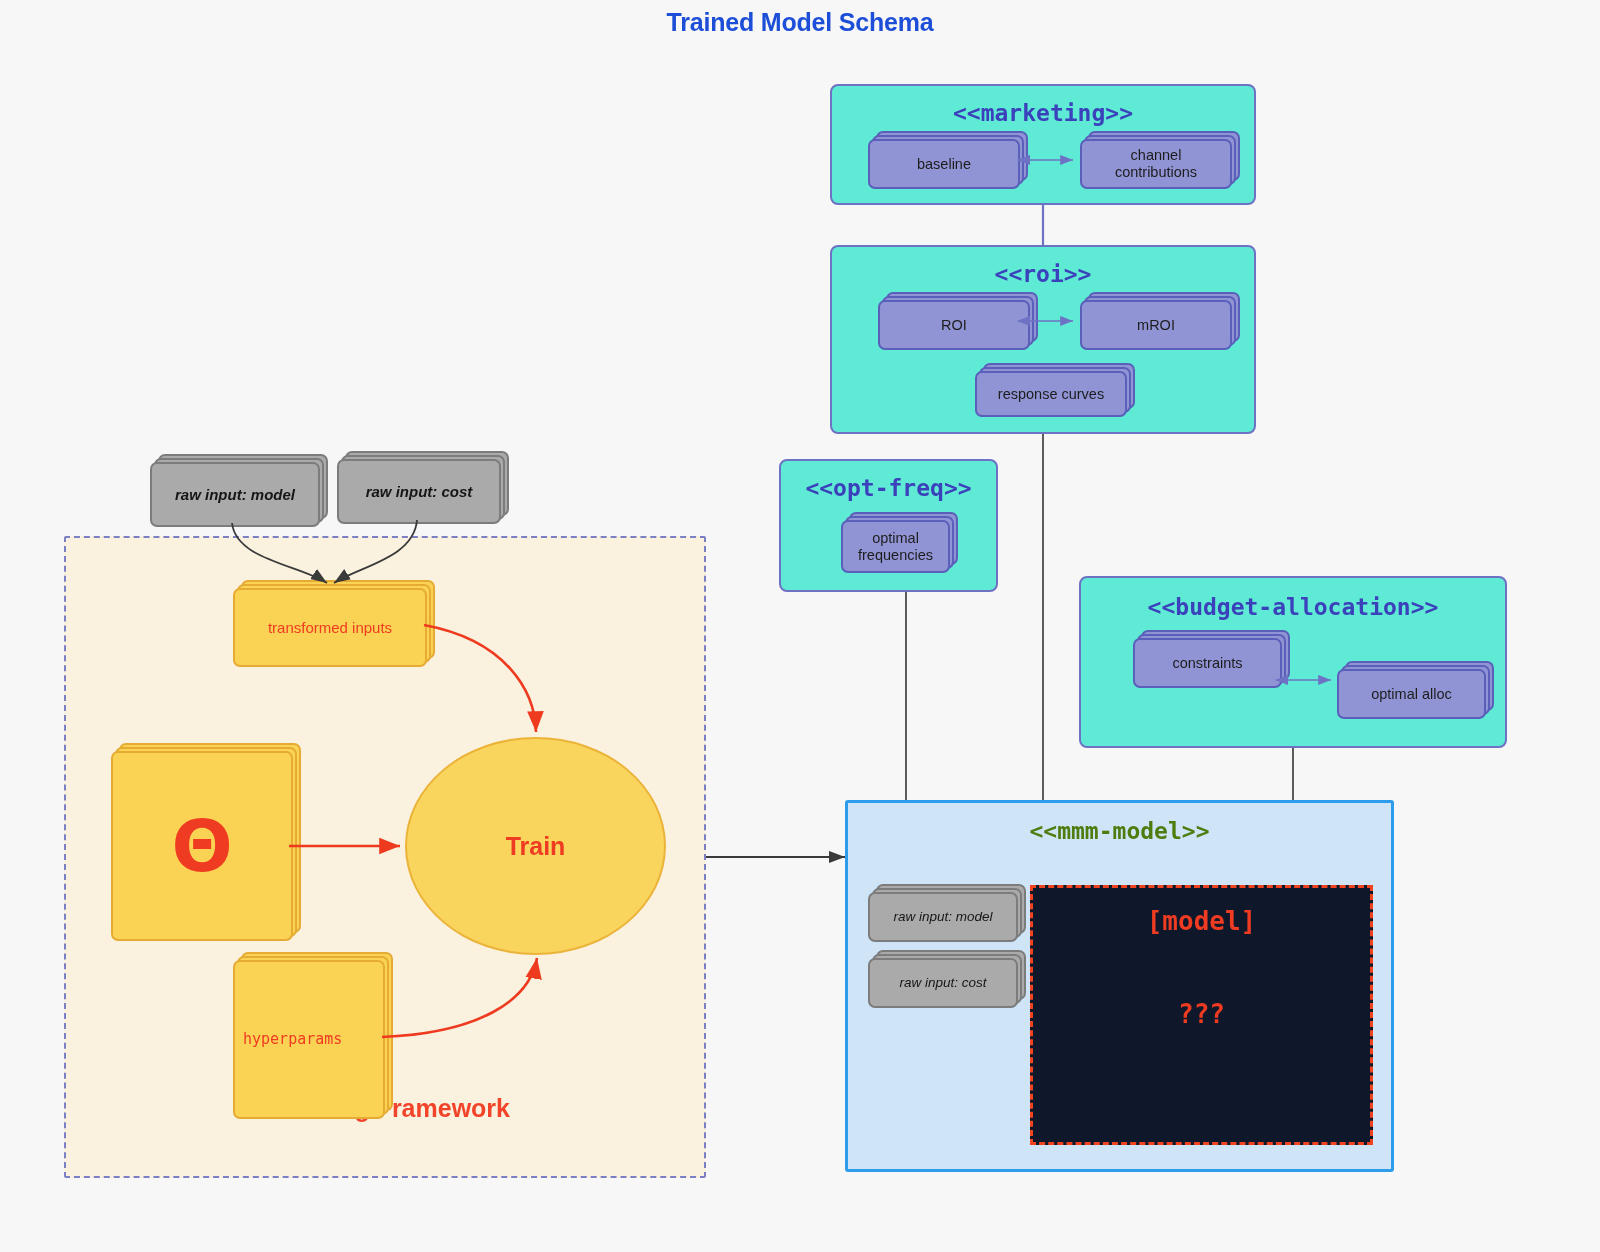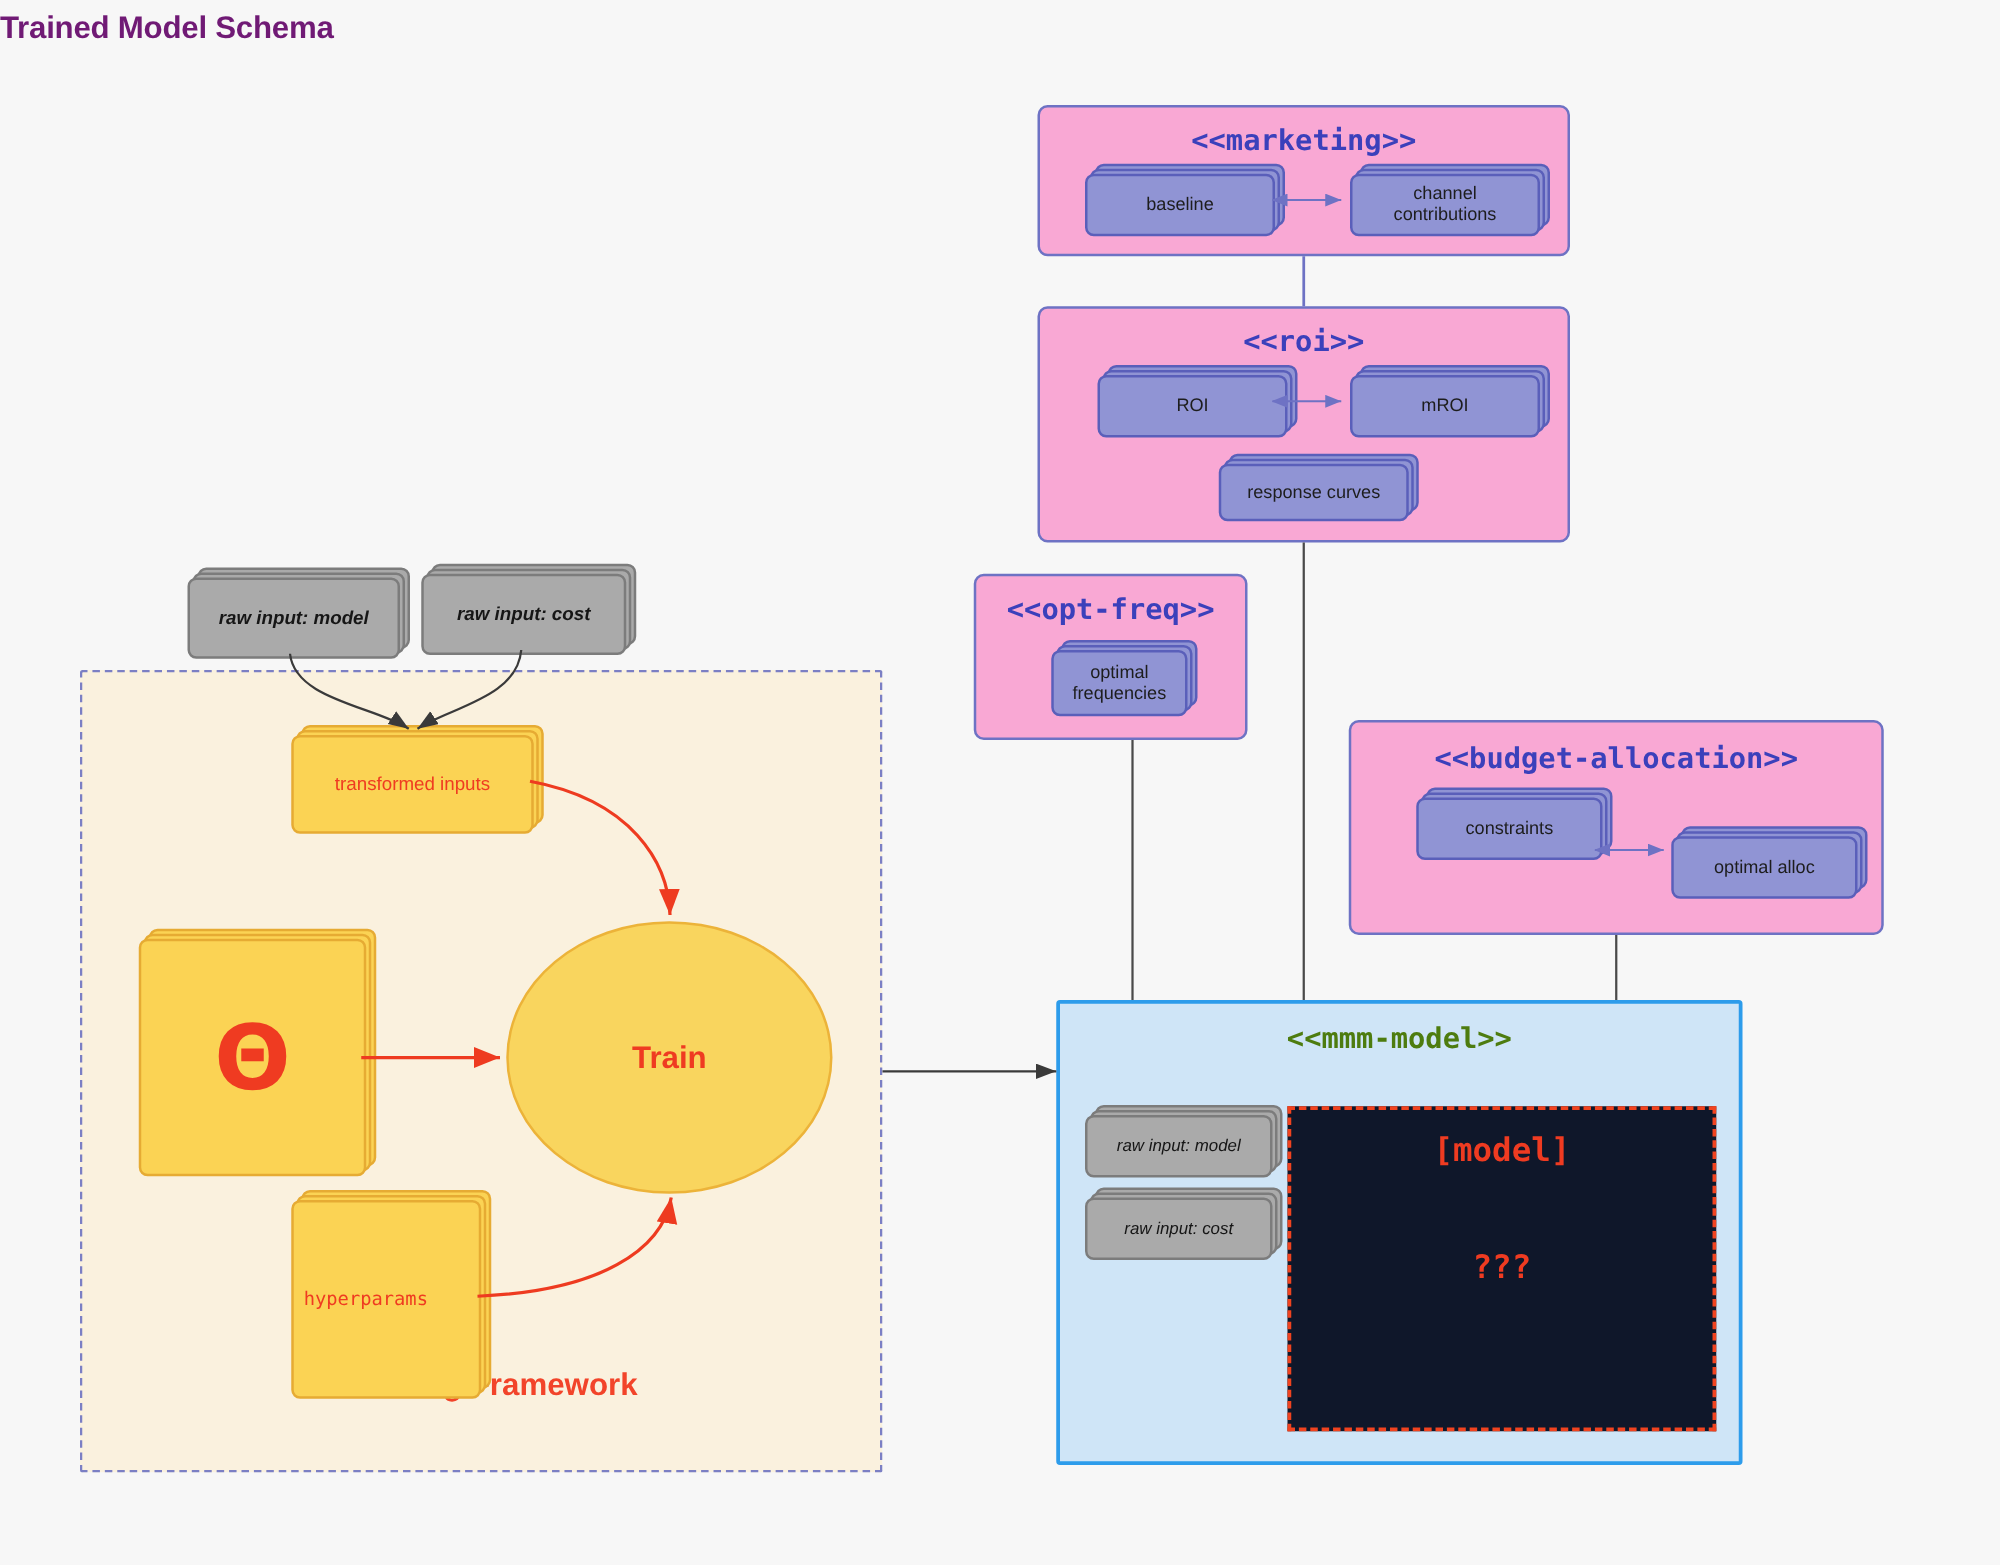--- a/index.html
+++ b/index.html
@@ -15,30 +15,30 @@
   #canvas {
     position: absolute;
     left: 0; top: 0;
     width: 1600px; height: 1252px;
   }
   .abs { position: absolute; box-sizing: border-box; }
 
   
   #page-title {
     left: 0; top: 8px; width: 1600px;
-    text-align: left;
+    text-align: center;
     font-size: 25px;
     font-weight: bold;
-    color: #701a75;
+    color: #1d4ed8;
     letter-spacing: -0.2px;
   }
 
   
   .pkg {
-    background: #f9a8d4;
+    background: #5eead4;
     border: 2px solid #6e72c4;
     border-radius: 8px;
   }
   .pkg-title {
     position: absolute;
     left: 0; width: 100%;
     text-align: center;
     font-family: "DejaVu Sans Mono", "Liberation Mono", monospace;
     font-weight: bold;
     font-size: 23px;

